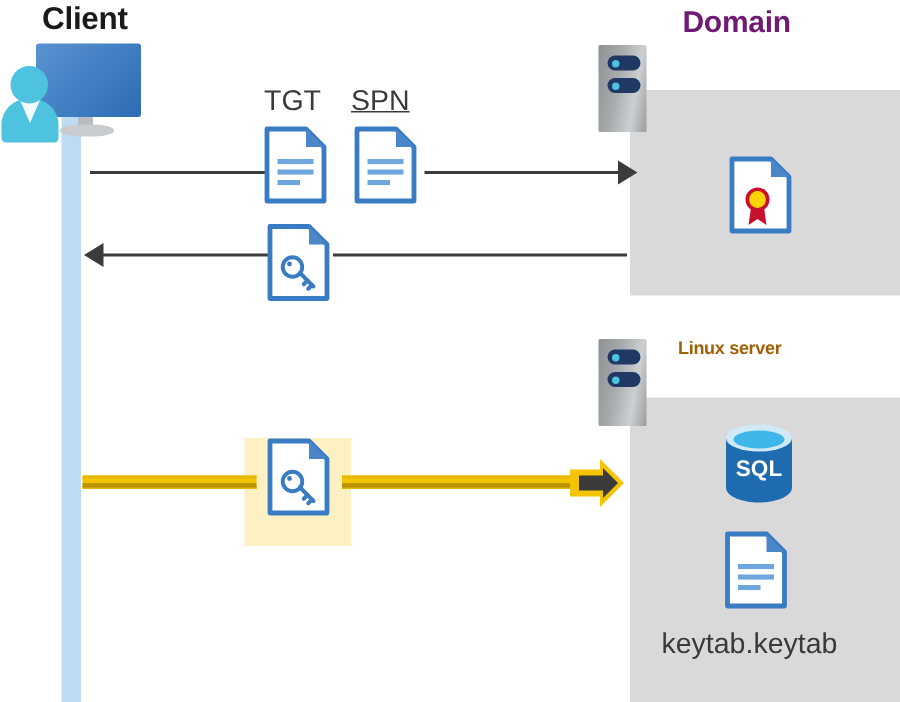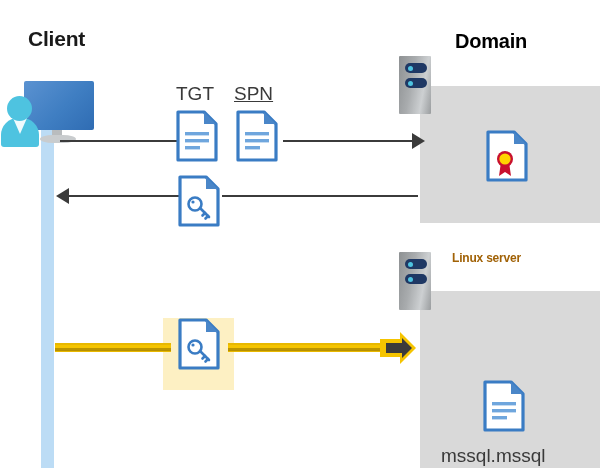--- a/index.html
+++ b/index.html
@@ -10,35 +10,35 @@
   body {
     font-family: "Liberation Sans", sans-serif;
   }
   #canvas {
     position: relative;
     width: 600px;
     height: 468px;
     background: #ffffff;
     overflow: hidden;
   }
-  .abs { position: absolute; margin-top: 26px; }
+  .abs { position: absolute; }
 
   
   .label-client {
     left: 28px; top: 1px;
     font-size: 21px;
     font-weight: bold;
     color: #1a1a1a;
     letter-spacing: -0.2px;
   }
   .label-dc {
     left: 455px; top: 3px;
     font-size: 20px;
     font-weight: bold;
-    color: #000000;
+    color: #701a75;
     line-height: 25px;
     letter-spacing: -0.2px;
   }
   .label-linux {
     left: 452px; top: 225px;
     font-size: 12px;
     font-weight: bold;
     color: #a16207;
     letter-spacing: -0.2px;
   }
@@ -323,25 +323,33 @@
   <div class="abs doc doc-cert">
     <svg viewBox="0 0 42 52" width="42" height="52">
       <path d="M2 2 H28 L40 14 V50 H2 Z" fill="#ffffff" stroke="#3a7cc4" stroke-width="3.2" stroke-linejoin="round"></path>
       <path d="M28 2 L40 14 H28 Z" fill="#4a86c8"></path>
       <path d="M15 32 L13 46 L19 42 L25 46 L23 32 Z" fill="#c8102e"></path>
       <circle cx="19" cy="29" r="8" fill="#c8102e"></circle>
       <circle cx="19" cy="29" r="5.6" fill="#ffd400"></circle>
     </svg>
   </div>
 
+  <div class="abs sql-icon">
+    <svg viewBox="0 0 50 55" width="50" height="55">
+      <path d="M3 11 V44 C3 50 14 54 25 54 C36 54 47 50 47 44 V11 Z" fill="#1f6bb0"></path>
+      <ellipse cx="25" cy="11" rx="22" ry="9" fill="#cfe9f7"></ellipse>
+      <ellipse cx="25" cy="12" rx="17" ry="6" fill="#3fb6e8"></ellipse>
+      <text x="25" y="36" text-anchor="middle" font-family="Liberation Sans, sans-serif" font-size="15" font-weight="bold" fill="#ffffff">SQL</text>
+    </svg>
+  </div>
 
   <div class="abs doc doc-keytab">
     <svg viewBox="0 0 42 52" width="42" height="52">
       <path d="M2 2 H28 L40 14 V50 H2 Z" fill="#ffffff" stroke="#3a7cc4" stroke-width="3.2" stroke-linejoin="round"></path>
       <path d="M28 2 L40 14 H28 Z" fill="#4a86c8"></path>
       <rect x="9" y="22" width="24" height="3.4" fill="#6fa6dd"></rect>
       <rect x="9" y="29" width="24" height="3.4" fill="#6fa6dd"></rect>
       <rect x="9" y="36" width="15" height="3.4" fill="#6fa6dd"></rect>
     </svg>
   </div>
-  <div class="abs label-keytab">mssql.mssql</div>
+  <div class="abs label-keytab">keytab.keytab</div>
 
 </div>
 
 </body></html>

